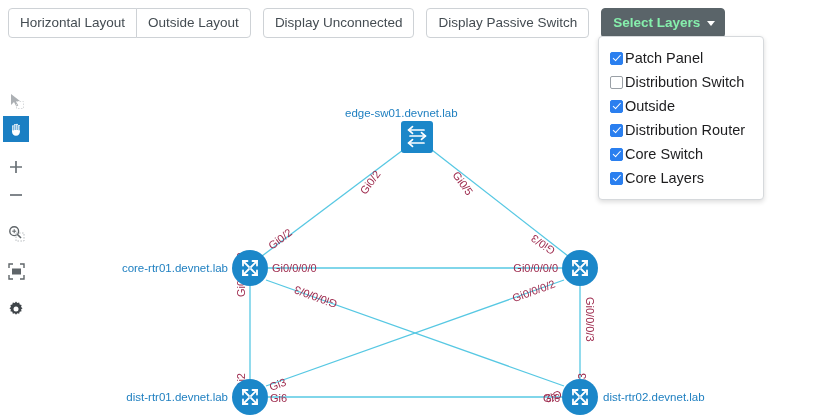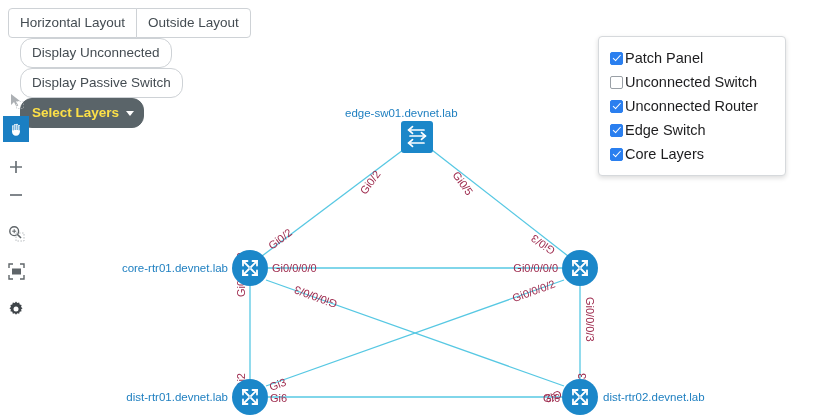--- a/index.html
+++ b/index.html
@@ -8,54 +8,54 @@
     background:#ffffff;
     font-family:"Liberation Sans","DejaVu Sans",sans-serif;
     overflow:hidden;
     position:relative;
   }
   #app{position:absolute;inset:0;}
 
   
   .toolbar{
     position:absolute;left:8px;top:8px;right:0;height:30px;
-    display:flex;align-items:flex-start;flex-direction:column;
+    display:flex;align-items:flex-start;
   }
   .btn-group{display:flex;}
   .btn{
     font-family:"Liberation Sans","DejaVu Sans",sans-serif;
     font-size:13.5px;line-height:1;
     color:#444c52;
     background:#ffffff;
     border:1px solid #ced2d6;
-    border-radius:12px;
+    border-radius:4px;
     padding:7px 11px 8px 11px;
     height:30px;
     box-sizing:border-box;
     white-space:nowrap;
     cursor:pointer;
   }
   .btn-group .btn{border-radius:0;margin-left:-1px;}
   .btn-group .btn:first-child{border-radius:4px 0 0 4px;margin-left:0;}
   .btn-group .btn:last-child{border-radius:0 4px 4px 0;}
   .btn.spaced{margin-left:12px;}
   .btn-dark{
-    background:#5a6469;border-color:#5a6469;color:#fde047;
+    background:#5a6469;border-color:#5a6469;color:#86efac;
     font-weight:bold;padding-right:9px;
   }
   .caret{
     display:inline-block;width:0;height:0;margin-left:7px;
     vertical-align:middle;
     border-left:4px solid transparent;border-right:4px solid transparent;
     border-top:5px solid #ffffff;
   }
 
   
   .dropdown{
-    position:absolute;left:598px;top:36px;width:188px;
+    position:absolute;left:598px;top:36px;width:166px;
     background:#ffffff;
     border:1px solid #d6d9dc;
     border-radius:4px;
     box-shadow:0 2px 5px rgba(0,0,0,.14);
     padding:9px 0 9px 0;
     box-sizing:border-box;
   }
   .layer-row{
     display:flex;align-items:center;
     padding:4px 10px 4px 11px;
@@ -124,29 +124,33 @@
     </button>
   </div>
 
   <div class="dropdown">
     <div class="layer-row">
       <span class="cb on"></span>
       <span class="layer-label">Patch Panel</span>
     </div>
     <div class="layer-row">
       <span class="cb off"></span>
-      <span class="layer-label">Unconnected Switch</span>
-    </div>
-    <div class="layer-row">
-      <span class="cb on"></span>
-      <span class="layer-label">Unconnected Router</span>
-    </div>
-    <div class="layer-row">
-      <span class="cb on"></span>
-      <span class="layer-label">Edge Switch</span>
+      <span class="layer-label">Distribution Switch</span>
+    </div>
+    <div class="layer-row">
+      <span class="cb on"></span>
+      <span class="layer-label">Outside</span>
+    </div>
+    <div class="layer-row">
+      <span class="cb on"></span>
+      <span class="layer-label">Distribution Router</span>
+    </div>
+    <div class="layer-row">
+      <span class="cb on"></span>
+      <span class="layer-label">Core Switch</span>
     </div>
     <div class="layer-row">
       <span class="cb on"></span>
       <span class="layer-label">Core Layers</span>
     </div>
   </div>
 
   <div class="rail">
     <div class="tool disabled">
       <svg width="18" height="18" viewBox="0 0 18 18">

